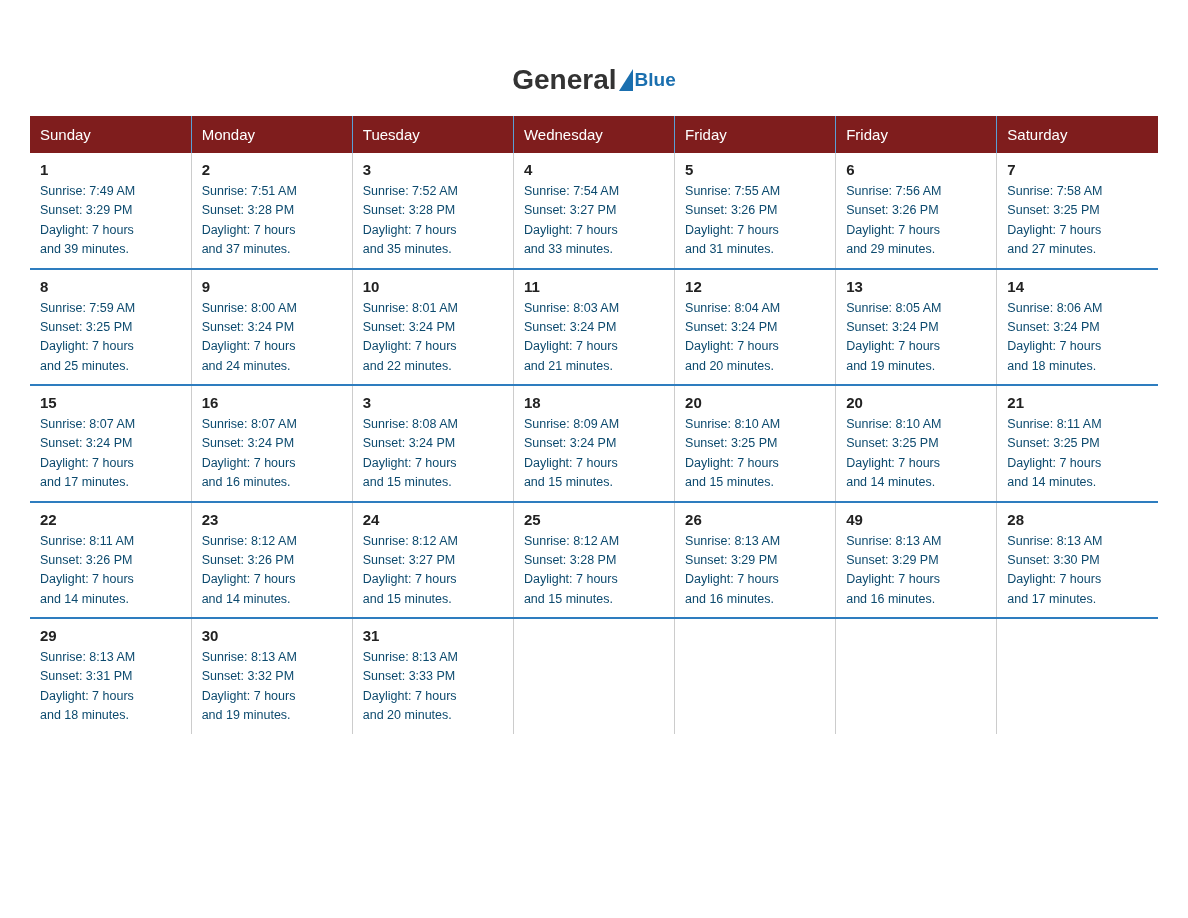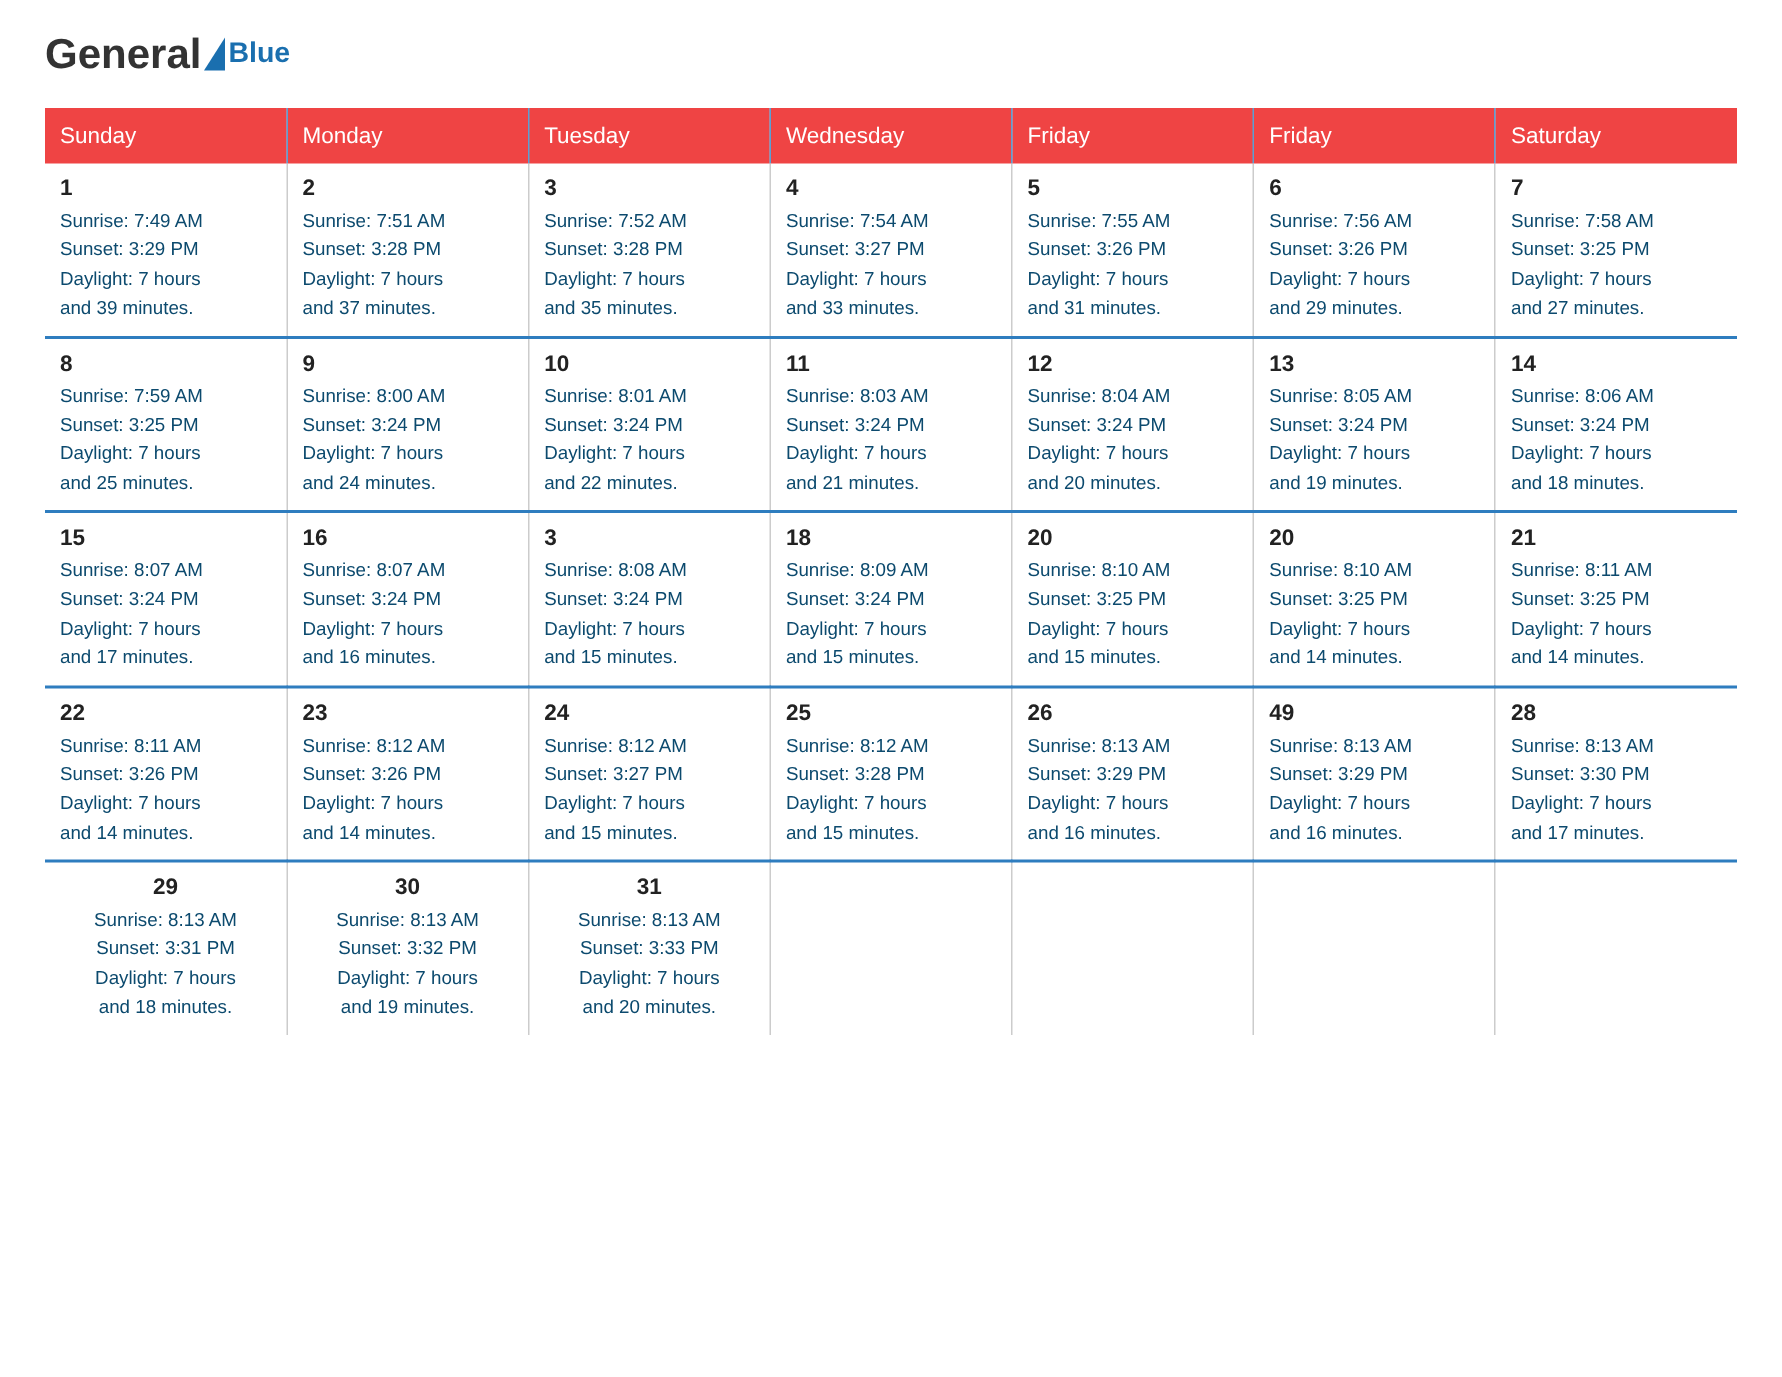--- a/index.html
+++ b/index.html
@@ -5,23 +5,24 @@
     * { margin: 0; padding: 0; box-sizing: border-box; }
     body {
       font-family: Arial, sans-serif;
       background: #ffffff;
       width: 1188px;
       min-height: 918px;
       padding: 20px 30px;
     }
     .header {
       display: flex;
-      justify-content: flex-start;
+      justify-content: center;
       align-items: flex-start;
       margin-bottom: 20px;
+      margin-top: 44px;
     }
     .logo {
       display: flex;
       flex-direction: column;
       align-items: flex-start;
     }
     .logo-text {
       display: flex;
       align-items: center;
       font-size: 28px;
@@ -56,21 +57,21 @@
       font-size: 22px;
       color: #555;
       margin-top: 4px;
     }
     table {
       width: 100%;
       border-collapse: collapse;
       table-layout: fixed;
     }
     thead tr {
-      background-color: #ef4444;
+      background-color: #7f1d1d;
     }
     thead th {
       color: white;
       padding: 10px 10px;
       text-align: left;
       font-size: 15px;
       font-weight: normal;
       border-right: 1px solid #5a9fd4;
     }
     thead th:last-child {
@@ -96,21 +97,20 @@
       margin-bottom: 4px;
       color: #222;
     }
     .day-info {
       font-size: 12.5px;
       line-height: 1.55;
       color: #0c4a6e;
     }
     tbody tr:last-child {
       border-bottom: none;
-      text-align: center;
     }
     .empty-cell {
       background: #fff;
     }
   </style>
 </head>
 <body>
 
 <div class="header">
   <div class="logo">

